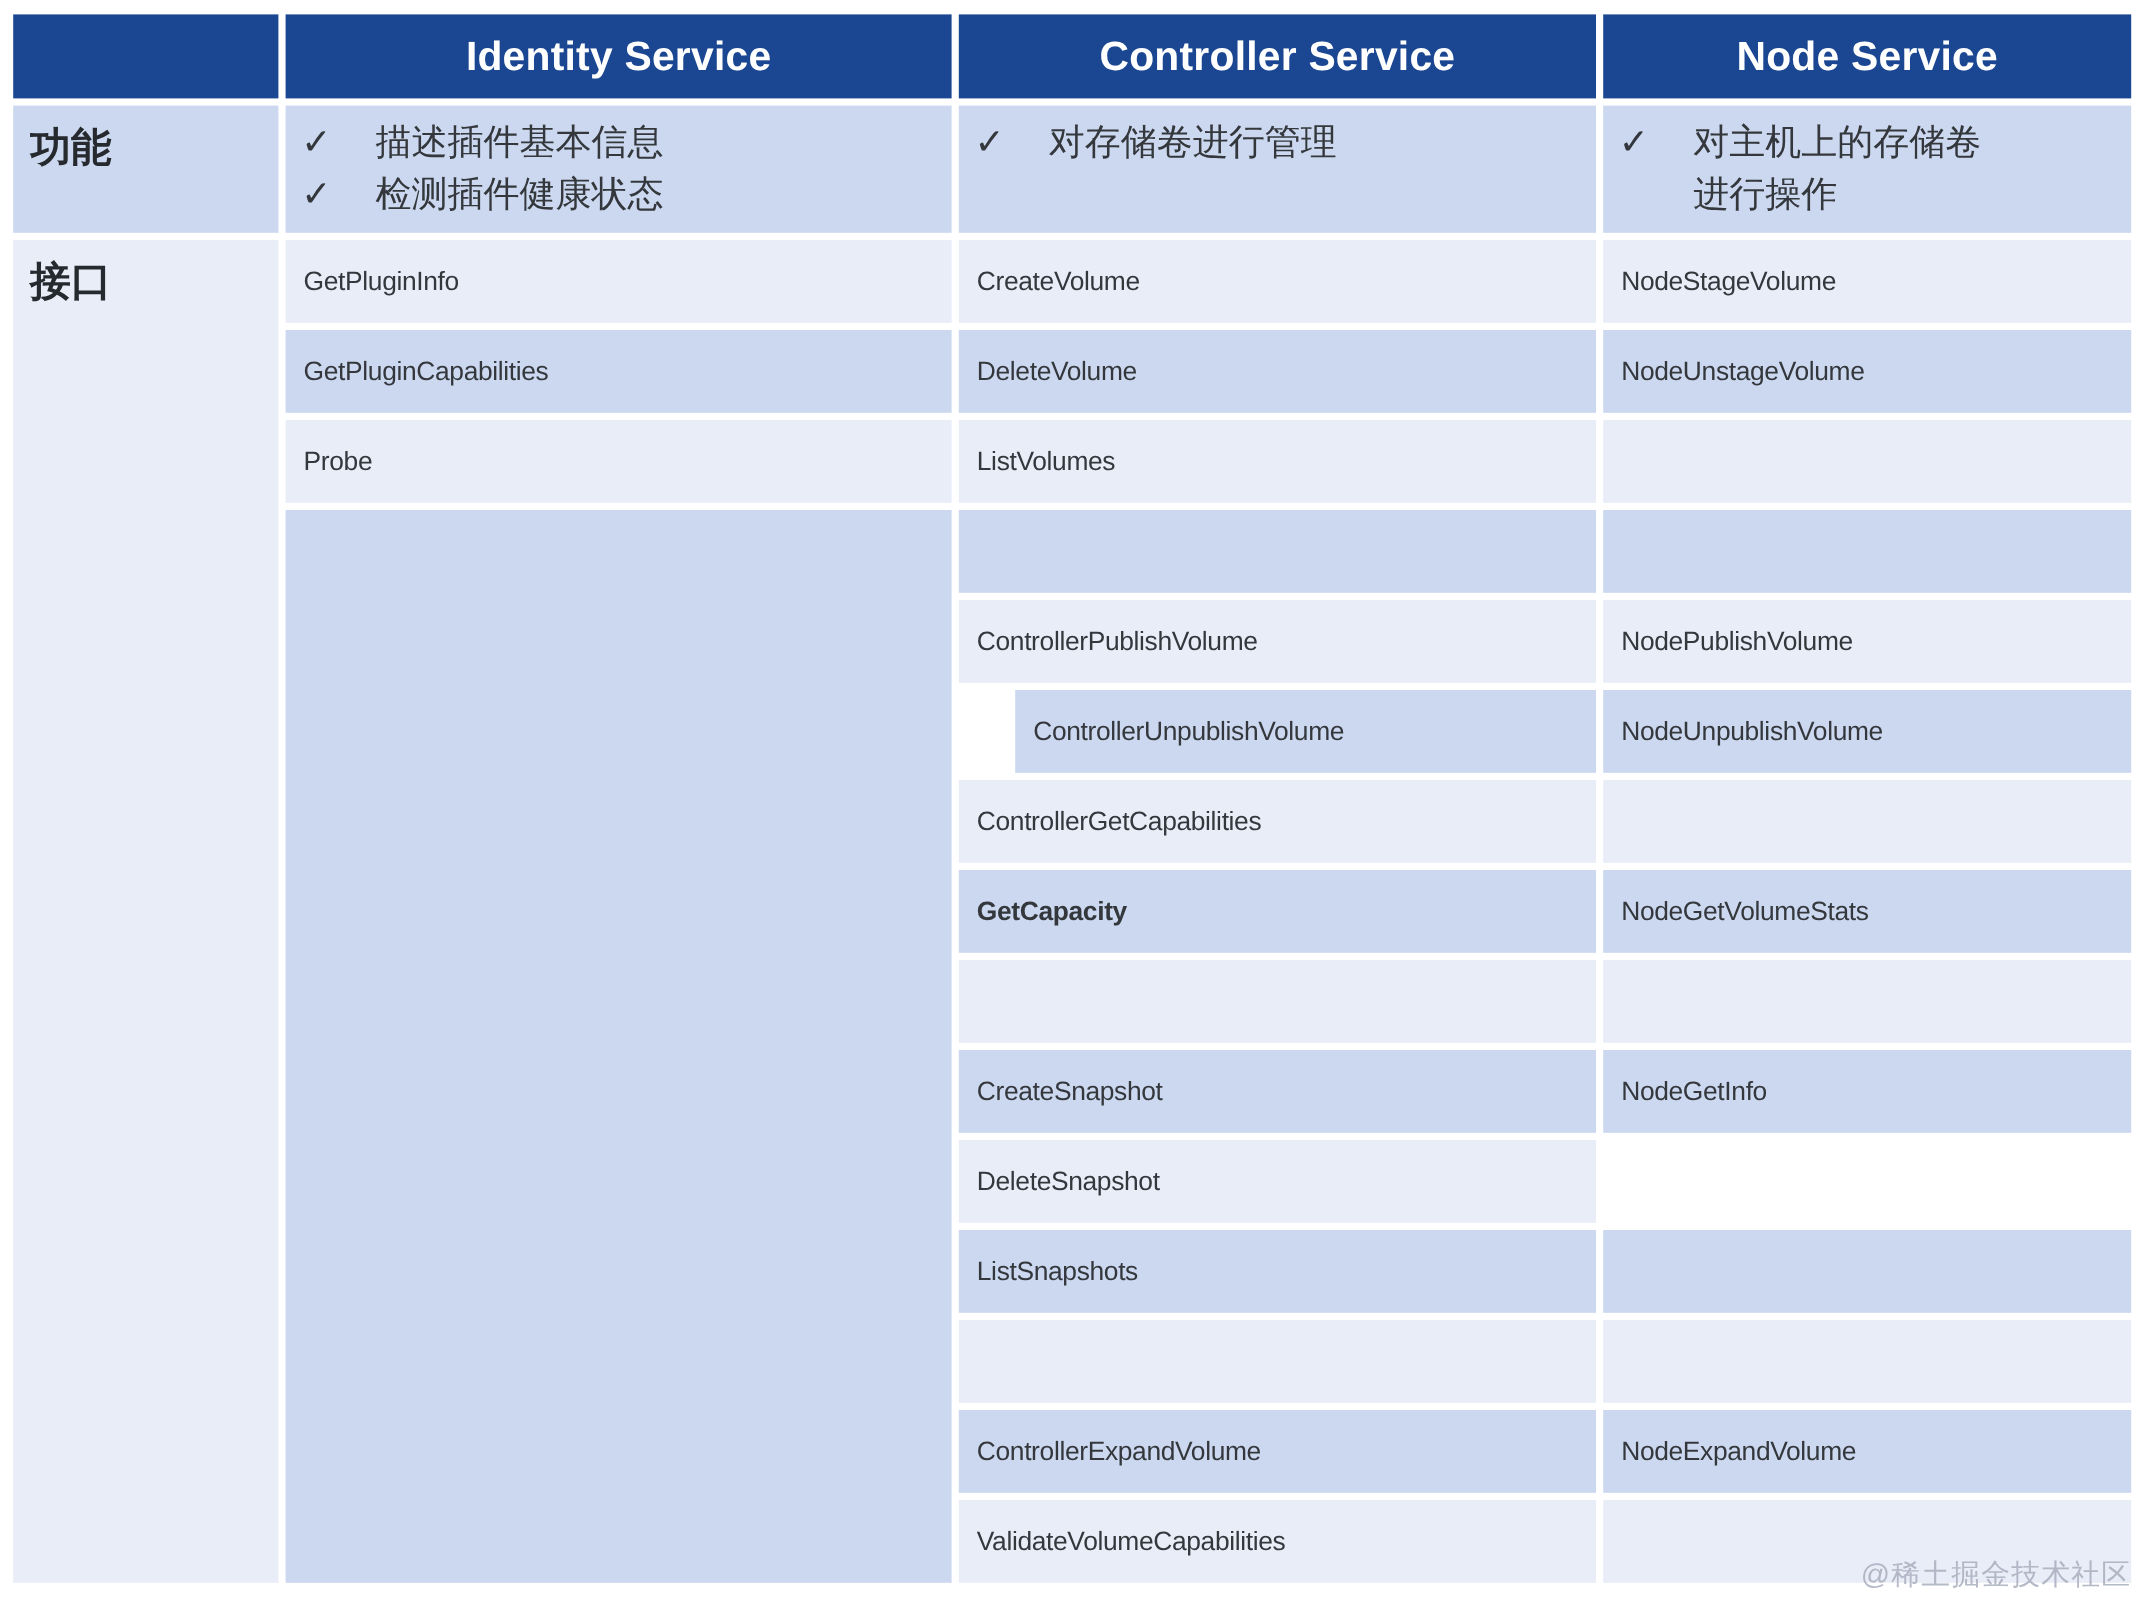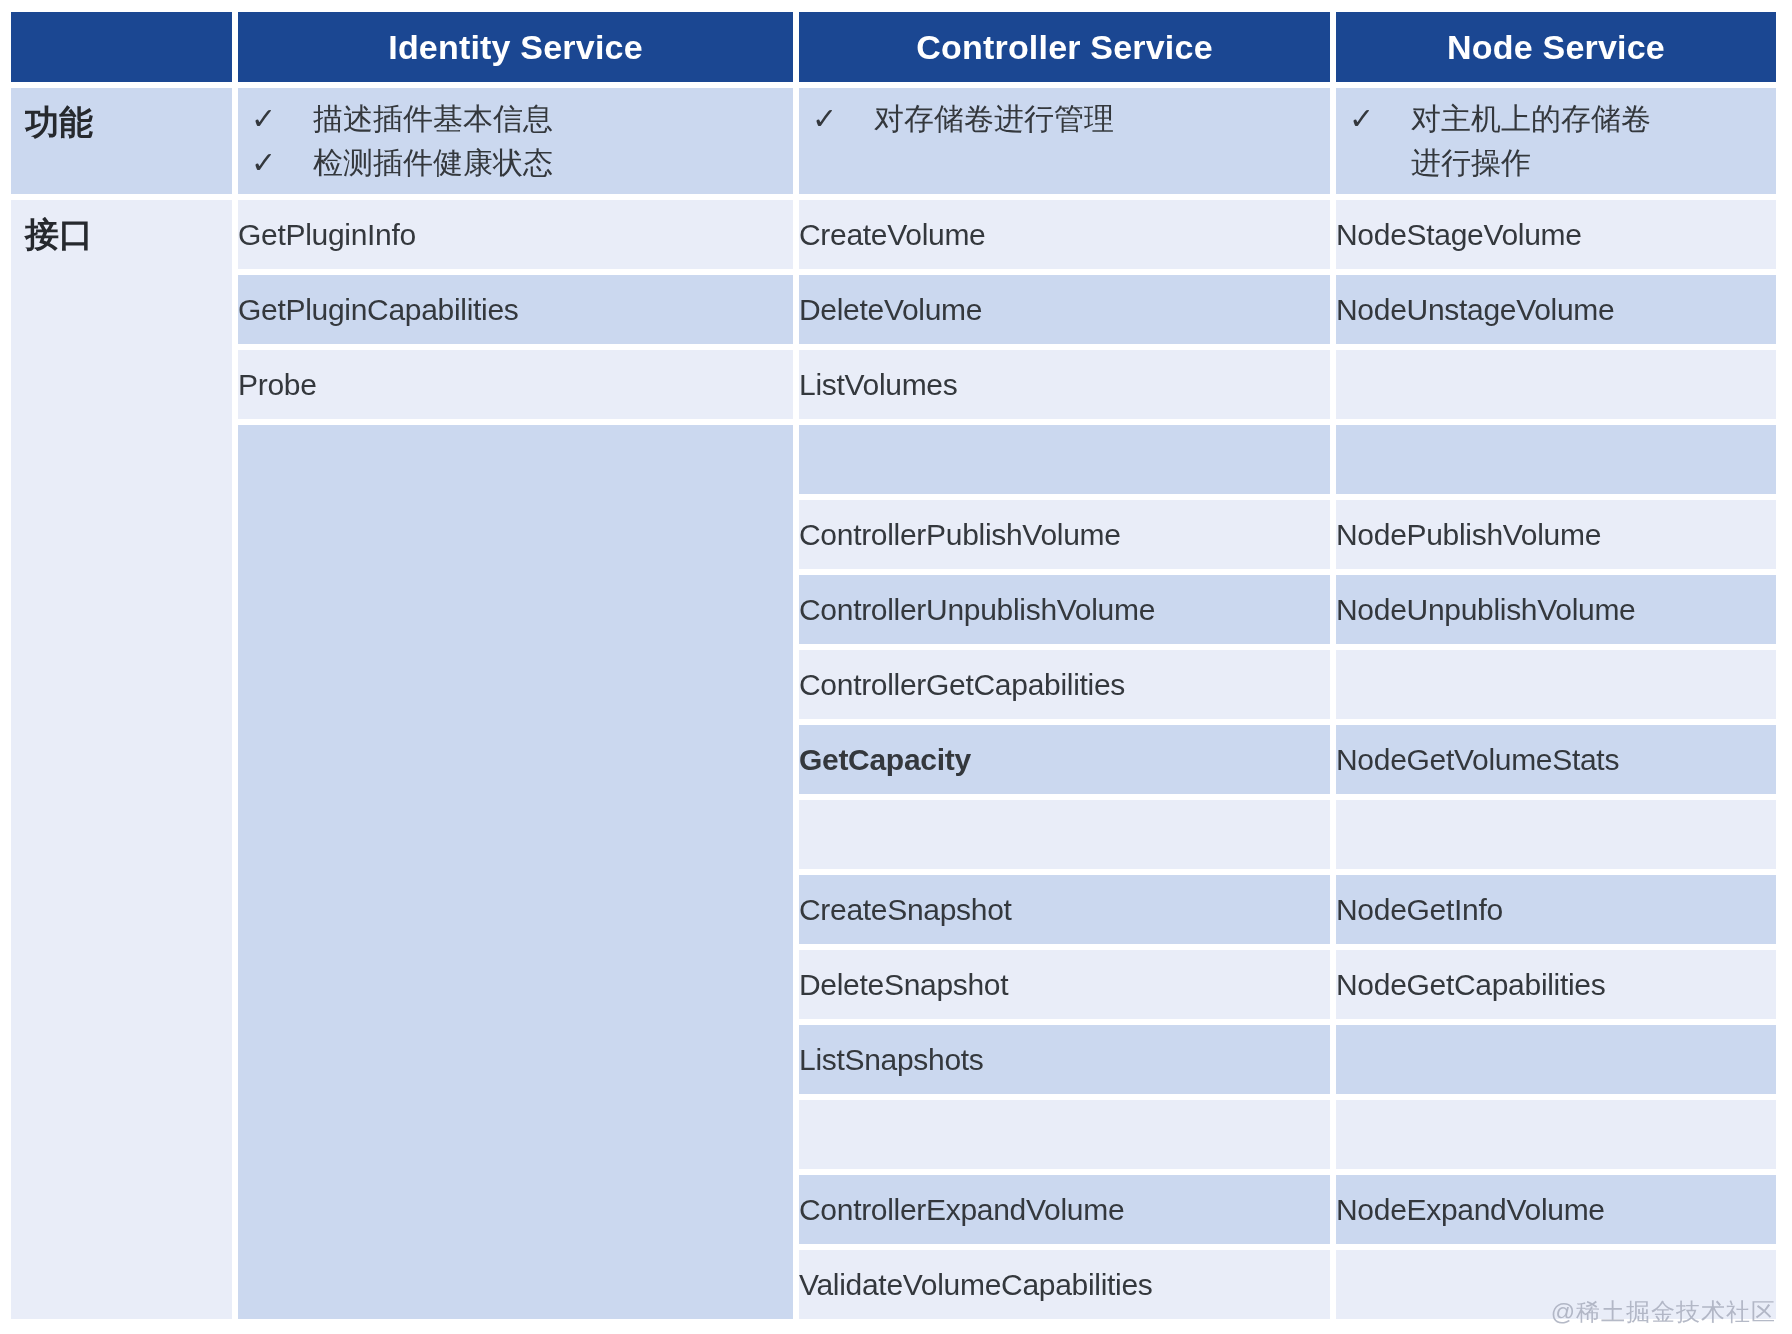--- a/index.html
+++ b/index.html
@@ -30,21 +30,22 @@
   .hdr{
     background:var(--header-bg);
     color:var(--header-text);
     display:flex;align-items:center;justify-content:center;
     font-weight:bold;font-size:34px;letter-spacing:0.2px;
   }
   .light{background:var(--row-light);}
   .dark{background:var(--row-dark);}
   .api{
     display:flex;align-items:center;
-    font-size:30px;color:var(--text);
+    padding-left:15px;
+    font-size:22px;color:var(--text);
     letter-spacing:-0.3px;
     white-space:nowrap;overflow:hidden;
   }
   .label-cell{padding:12px 0 0 14px;}
   .cjk-label{font-weight:bold;font-size:34px;color:var(--label-text);}
   .feat{padding:9px 0 0 13px;display:flex;flex-direction:column;}
   .feat-item{
     display:flex;align-items:flex-start;
     font-size:30px;color:var(--text);line-height:44px;
   }
@@ -138,21 +139,21 @@
     <div class="cell api light" style="grid-area: 5 / 4;"></div>
     <div class="cell api dark" style="grid-area: 6 / 2 / 18;"></div>
     <div class="cell api dark" style="grid-area: 6 / 3;"></div>
     <div class="cell api dark" style="grid-area: 6 / 4;"></div>
     <div class="cell api light" style="grid-area: 7 / 3;">
       <span>ControllerPublishVolume</span>
     </div>
     <div class="cell api light" style="grid-area: 7 / 4; text-align: center;">
       <span>NodePublishVolume</span>
     </div>
-    <div class="cell api dark" style="grid-area: 8 / 3;">
+    <div class="cell api dark" style="grid-area: 8 / 3; margin-left: 47px;">
       <span>ControllerUnpublishVolume</span>
     </div>
     <div class="cell api dark" style="grid-area: 8 / 4;">
       <span>NodeUnpublishVolume</span>
     </div>
     <div class="cell api light" style="grid-area: 9 / 3;">
       <span>ControllerGetCapabilities</span>
     </div>
     <div class="cell api light" style="grid-area: 9 / 4;"></div>
     <div class="cell api dark" style="grid-area: 10 / 3; font-weight: bold;">
@@ -165,23 +166,20 @@
     <div class="cell api light" style="grid-area: 11 / 4;"></div>
     <div class="cell api dark" style="grid-area: 12 / 3;">
       <span>CreateSnapshot</span>
     </div>
     <div class="cell api dark" style="grid-area: 12 / 4;">
       <span>NodeGetInfo</span>
     </div>
     <div class="cell api light" style="grid-area: 13 / 3;">
       <span>DeleteSnapshot</span>
     </div>
-    <div class="cell api light" style="grid-area: 13 / 4;">
-      <span>NodeGetCapabilities</span>
-    </div>
     <div class="cell api dark" style="grid-area: 14 / 3;">
       <span>ListSnapshots</span>
     </div>
     <div class="cell api dark" style="grid-area: 14 / 4;"></div>
     <div class="cell api light" style="grid-area: 15 / 3;"></div>
     <div class="cell api light" style="grid-area: 15 / 4;"></div>
     <div class="cell api dark" style="grid-area: 16 / 3;">
       <span>ControllerExpandVolume</span>
     </div>
     <div class="cell api dark" style="grid-area: 16 / 4;">

